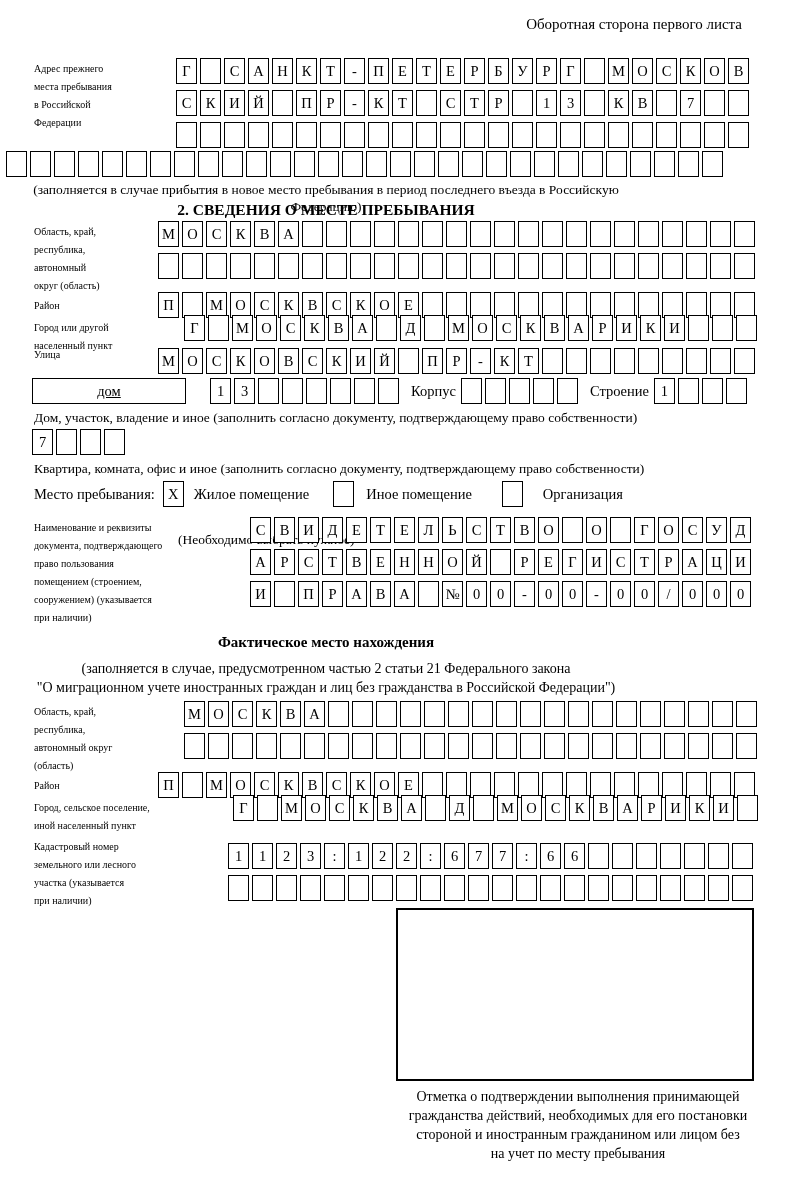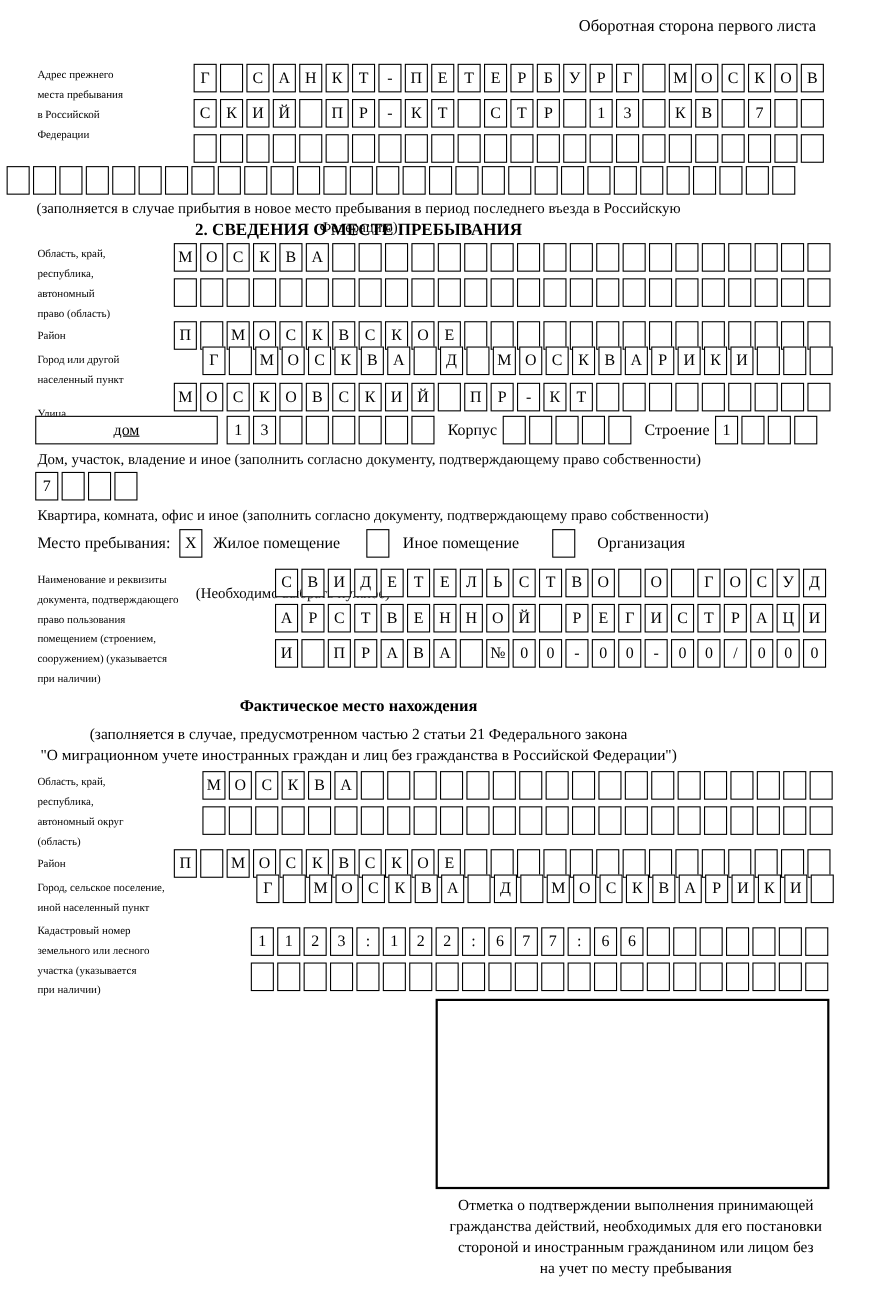--- a/index.html
+++ b/index.html
@@ -154,21 +154,21 @@
     <span class="cell"></span>
   </div>
 <div class="abs center note" style="top:181px;">(заполняется в случае прибытия в новое место пребывания в период последнего въезда в Российскую Федерацию)</div>
 
 <div class="abs center title" style="top:201px;">2. СВЕДЕНИЯ О МЕСТЕ ПРЕБЫВАНИЯ</div>
 
 <div class="abs label" style="top:223px;left:34px;width:120px;">
     <div class="line">Область, край,</div>
     <div class="line">республика,</div>
     <div class="line">автономный</div>
-    <div class="line">право (область)</div>
+    <div class="line">округ (область)</div>
   </div>
 <div class="abs rows-stack" style="top:221px;left:158px;">
   <div class="cells">
       <span class="cell">М</span>
       <span class="cell">О</span>
       <span class="cell">С</span>
       <span class="cell">К</span>
       <span class="cell">В</span>
       <span class="cell">А</span>
       <span class="cell"></span>
@@ -273,21 +273,21 @@
     <span class="cell">А</span>
     <span class="cell">Р</span>
     <span class="cell">И</span>
     <span class="cell">К</span>
     <span class="cell">И</span>
     <span class="cell"></span>
     <span class="cell"></span>
     <span class="cell"></span>
   </div>
 
-<div class="abs label" style="top:368px;left:34px;">Улица</div>
+<div class="abs label" style="top:346px;left:34px;">Улица</div>
 <div class="abs cells" style="top:348px;left:158px;">
     <span class="cell">М</span>
     <span class="cell">О</span>
     <span class="cell">С</span>
     <span class="cell">К</span>
     <span class="cell">О</span>
     <span class="cell">В</span>
     <span class="cell">С</span>
     <span class="cell">К</span>
     <span class="cell">И</span>
@@ -303,21 +303,21 @@
     <span class="cell"></span>
     <span class="cell"></span>
     <span class="cell"></span>
     <span class="cell"></span>
     <span class="cell"></span>
     <span class="cell"></span>
     <span class="cell"></span>
   </div>
 
 <div class="abs inline-row" style="top:378px;left:32px;">
-  <div class="widebox" style="width:166px;margin-right:8px;text-decoration:underline;">дом</div>
+  <div class="widebox" style="width:154px;margin-right:24px;text-decoration:underline;">дом</div>
   <div class="cells" style="margin-right:12px;">
       <span class="cell">1</span>
       <span class="cell">3</span>
       <span class="cell"></span>
       <span class="cell"></span>
       <span class="cell"></span>
       <span class="cell"></span>
       <span class="cell"></span>
       <span class="cell"></span>
     </div>

